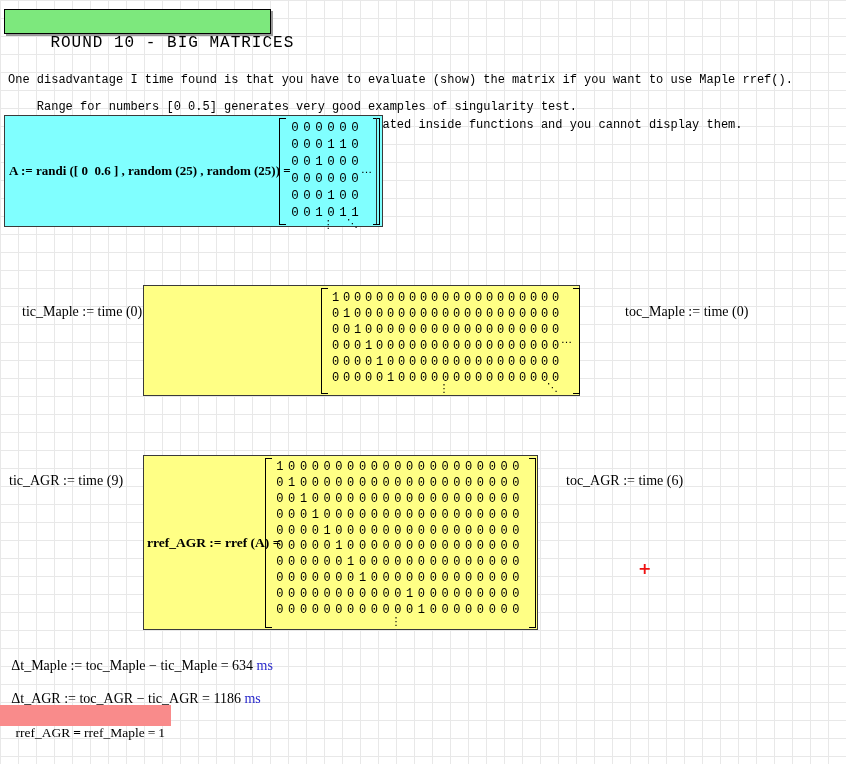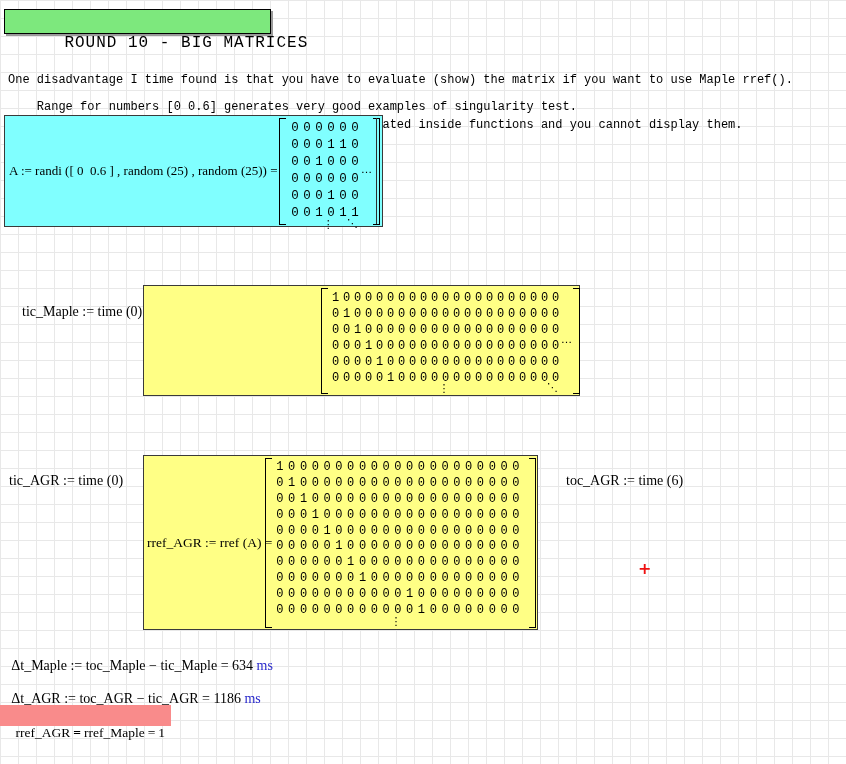--- a/index.html
+++ b/index.html
@@ -10,29 +10,29 @@
     background-size:18px 18px;
     font-family:"Liberation Serif",serif;
   }
   .abs{position:absolute;}
   
   .tx{font-family:"Liberation Mono","DejaVu Sans Mono",monospace;font-size:12px;color:#000;white-space:pre;}
   #title-region{
     left:4px;top:9px;width:267px;height:25px;box-sizing:border-box;
     background:#7de87d;border:1px solid #000;box-shadow:2px 2px 0 #9a9a9a;
     font-family:"Liberation Mono","DejaVu Sans Mono",monospace;font-size:16px;letter-spacing:1px;
-    line-height:22px;padding-left:17px;white-space:pre;color:#000;
+    line-height:22px;padding-left:3px;white-space:pre;color:#000;
   }
   
   .math{font-family:"Liberation Serif",serif;font-size:14px;color:#000;white-space:pre;}
   .hl{box-sizing:border-box;border:1px solid #3a3a3a;}
   #region-a-def{left:4px;top:115px;width:379px;height:112px;background:#80ffff;}
   #region-rref-maple{left:143px;top:285px;width:437px;height:111px;background:#ffff85;}
   #region-rref-agr{left:143px;top:455px;width:395px;height:175px;background:#ffff85;}
-  .hl .expr{position:absolute;left:4px;top:50%;transform:translateY(-50%);font-size:13px;white-space:pre;}
+  .hl .expr{position:absolute;left:4px;top:50%;transform:translateY(-50%);font-size:13px;white-space:pre;font-weight:bold;}
   #region-rref-maple .expr,#region-rref-agr .expr{font-size:13.5px;left:3px;}
   
   .matrix{position:absolute;display:flex;align-items:stretch;}
   .mbrack{width:6px;}
   .mbrack.l{border:1px solid #000;border-right:none;}
   .mbrack.r{border:1px solid #000;border-left:none;}
   .mbody{position:relative;display:flex;flex-direction:column;}
   .mrow{display:flex;height:var(--rh);}
   .mcell{display:inline-block;width:var(--cw);text-align:center;
          font-family:"Liberation Mono","DejaVu Sans Mono",monospace;
@@ -67,21 +67,21 @@
   <div id="title-region" class="abs">
     <span>ROUND 10 - BIG MATRICES</span>
   </div>
 
   <div class="abs tx" style="left:8px;top:45px;">
     <div>One disadvantage I time found is that you have to evaluate (show) the matrix if you want to use Maple rref().</div>
     <div style="margin-top:3px;">This is an inconvenient when you have matrices generated inside functions and you cannot display them.</div>
   </div>
 
   <div class="abs tx" style="left:8px;top:86px;">
-    <span>Range for numbers [0 0.6] generates very good examples of singularity test.</span>
+    <span>Range for numbers [0 0.5] generates very good examples of singularity test.</span>
   </div>
 
   <div id="region-a-def" class="abs hl math">
     <span class="expr">A := randi ([ 0  0.6 ] , random (25) , random (25)) =</span>
     <div id="matrix-a" class="matrix">
       <div class="mbrack l"></div>
       <div class="mbody">
         <div><div class="mrow"><span class="mcell">0</span><span class="mcell">0</span><span class="mcell">0</span><span class="mcell">0</span><span class="mcell">0</span><span class="mcell">0</span></div><div class="mrow"><span class="mcell">0</span><span class="mcell">0</span><span class="mcell">0</span><span class="mcell">1</span><span class="mcell">1</span><span class="mcell">0</span></div><div class="mrow"><span class="mcell">0</span><span class="mcell">0</span><span class="mcell">1</span><span class="mcell">0</span><span class="mcell">0</span><span class="mcell">0</span></div><div class="mrow"><span class="mcell">0</span><span class="mcell">0</span><span class="mcell">0</span><span class="mcell">0</span><span class="mcell">0</span><span class="mcell">0</span></div><div class="mrow"><span class="mcell">0</span><span class="mcell">0</span><span class="mcell">0</span><span class="mcell">1</span><span class="mcell">0</span><span class="mcell">0</span></div><div class="mrow"><span class="mcell">0</span><span class="mcell">0</span><span class="mcell">1</span><span class="mcell">0</span><span class="mcell">1</span><span class="mcell">1</span></div></div>
         <div class="mfoot">
           <span class="mell v">⋮</span>
@@ -106,23 +106,26 @@
         <div class="mfoot">
           <span class="mell v">⋮</span>
           <span class="mell d">⋱</span>
         </div>
         <span class="mell h">…</span>
       </div>
       <div class="mbrack r"></div>
     </div>
   </div>
 
+  <div class="abs math" style="left:611px;top:288px;">
+    <span>toc_Maple := time (0)</span>
+  </div>
 
   <div class="abs math" style="left:-5px;top:457px;">
-    <span>tic_AGR := time (0)</span>
+    <span>tic_AGR := time (9)</span>
   </div>
 
   <div id="region-rref-agr" class="abs hl math">
     <span class="expr">rref_AGR := rref (A) =</span>
     <div id="matrix-agr" class="matrix">
       <div class="mbrack l"></div>
       <div class="mbody">
         <div><div class="mrow"><span class="mcell">1</span><span class="mcell">0</span><span class="mcell">0</span><span class="mcell">0</span><span class="mcell">0</span><span class="mcell">0</span><span class="mcell">0</span><span class="mcell">0</span><span class="mcell">0</span><span class="mcell">0</span><span class="mcell">0</span><span class="mcell">0</span><span class="mcell">0</span><span class="mcell">0</span><span class="mcell">0</span><span class="mcell">0</span><span class="mcell">0</span><span class="mcell">0</span><span class="mcell">0</span><span class="mcell">0</span><span class="mcell">0</span></div><div class="mrow"><span class="mcell">0</span><span class="mcell">1</span><span class="mcell">0</span><span class="mcell">0</span><span class="mcell">0</span><span class="mcell">0</span><span class="mcell">0</span><span class="mcell">0</span><span class="mcell">0</span><span class="mcell">0</span><span class="mcell">0</span><span class="mcell">0</span><span class="mcell">0</span><span class="mcell">0</span><span class="mcell">0</span><span class="mcell">0</span><span class="mcell">0</span><span class="mcell">0</span><span class="mcell">0</span><span class="mcell">0</span><span class="mcell">0</span></div><div class="mrow"><span class="mcell">0</span><span class="mcell">0</span><span class="mcell">1</span><span class="mcell">0</span><span class="mcell">0</span><span class="mcell">0</span><span class="mcell">0</span><span class="mcell">0</span><span class="mcell">0</span><span class="mcell">0</span><span class="mcell">0</span><span class="mcell">0</span><span class="mcell">0</span><span class="mcell">0</span><span class="mcell">0</span><span class="mcell">0</span><span class="mcell">0</span><span class="mcell">0</span><span class="mcell">0</span><span class="mcell">0</span><span class="mcell">0</span></div><div class="mrow"><span class="mcell">0</span><span class="mcell">0</span><span class="mcell">0</span><span class="mcell">1</span><span class="mcell">0</span><span class="mcell">0</span><span class="mcell">0</span><span class="mcell">0</span><span class="mcell">0</span><span class="mcell">0</span><span class="mcell">0</span><span class="mcell">0</span><span class="mcell">0</span><span class="mcell">0</span><span class="mcell">0</span><span class="mcell">0</span><span class="mcell">0</span><span class="mcell">0</span><span class="mcell">0</span><span class="mcell">0</span><span class="mcell">0</span></div><div class="mrow"><span class="mcell">0</span><span class="mcell">0</span><span class="mcell">0</span><span class="mcell">0</span><span class="mcell">1</span><span class="mcell">0</span><span class="mcell">0</span><span class="mcell">0</span><span class="mcell">0</span><span class="mcell">0</span><span class="mcell">0</span><span class="mcell">0</span><span class="mcell">0</span><span class="mcell">0</span><span class="mcell">0</span><span class="mcell">0</span><span class="mcell">0</span><span class="mcell">0</span><span class="mcell">0</span><span class="mcell">0</span><span class="mcell">0</span></div><div class="mrow"><span class="mcell">0</span><span class="mcell">0</span><span class="mcell">0</span><span class="mcell">0</span><span class="mcell">0</span><span class="mcell">1</span><span class="mcell">0</span><span class="mcell">0</span><span class="mcell">0</span><span class="mcell">0</span><span class="mcell">0</span><span class="mcell">0</span><span class="mcell">0</span><span class="mcell">0</span><span class="mcell">0</span><span class="mcell">0</span><span class="mcell">0</span><span class="mcell">0</span><span class="mcell">0</span><span class="mcell">0</span><span class="mcell">0</span></div><div class="mrow"><span class="mcell">0</span><span class="mcell">0</span><span class="mcell">0</span><span class="mcell">0</span><span class="mcell">0</span><span class="mcell">0</span><span class="mcell">1</span><span class="mcell">0</span><span class="mcell">0</span><span class="mcell">0</span><span class="mcell">0</span><span class="mcell">0</span><span class="mcell">0</span><span class="mcell">0</span><span class="mcell">0</span><span class="mcell">0</span><span class="mcell">0</span><span class="mcell">0</span><span class="mcell">0</span><span class="mcell">0</span><span class="mcell">0</span></div><div class="mrow"><span class="mcell">0</span><span class="mcell">0</span><span class="mcell">0</span><span class="mcell">0</span><span class="mcell">0</span><span class="mcell">0</span><span class="mcell">0</span><span class="mcell">1</span><span class="mcell">0</span><span class="mcell">0</span><span class="mcell">0</span><span class="mcell">0</span><span class="mcell">0</span><span class="mcell">0</span><span class="mcell">0</span><span class="mcell">0</span><span class="mcell">0</span><span class="mcell">0</span><span class="mcell">0</span><span class="mcell">0</span><span class="mcell">0</span></div><div class="mrow"><span class="mcell">0</span><span class="mcell">0</span><span class="mcell">0</span><span class="mcell">0</span><span class="mcell">0</span><span class="mcell">0</span><span class="mcell">0</span><span class="mcell">0</span><span class="mcell">0</span><span class="mcell">0</span><span class="mcell">0</span><span class="mcell">1</span><span class="mcell">0</span><span class="mcell">0</span><span class="mcell">0</span><span class="mcell">0</span><span class="mcell">0</span><span class="mcell">0</span><span class="mcell">0</span><span class="mcell">0</span><span class="mcell">0</span></div><div class="mrow"><span class="mcell">0</span><span class="mcell">0</span><span class="mcell">0</span><span class="mcell">0</span><span class="mcell">0</span><span class="mcell">0</span><span class="mcell">0</span><span class="mcell">0</span><span class="mcell">0</span><span class="mcell">0</span><span class="mcell">0</span><span class="mcell">0</span><span class="mcell">1</span><span class="mcell">0</span><span class="mcell">0</span><span class="mcell">0</span><span class="mcell">0</span><span class="mcell">0</span><span class="mcell">0</span><span class="mcell">0</span><span class="mcell">0</span></div></div>
         <div class="mfoot">
           <span class="mell v">⋮</span>

